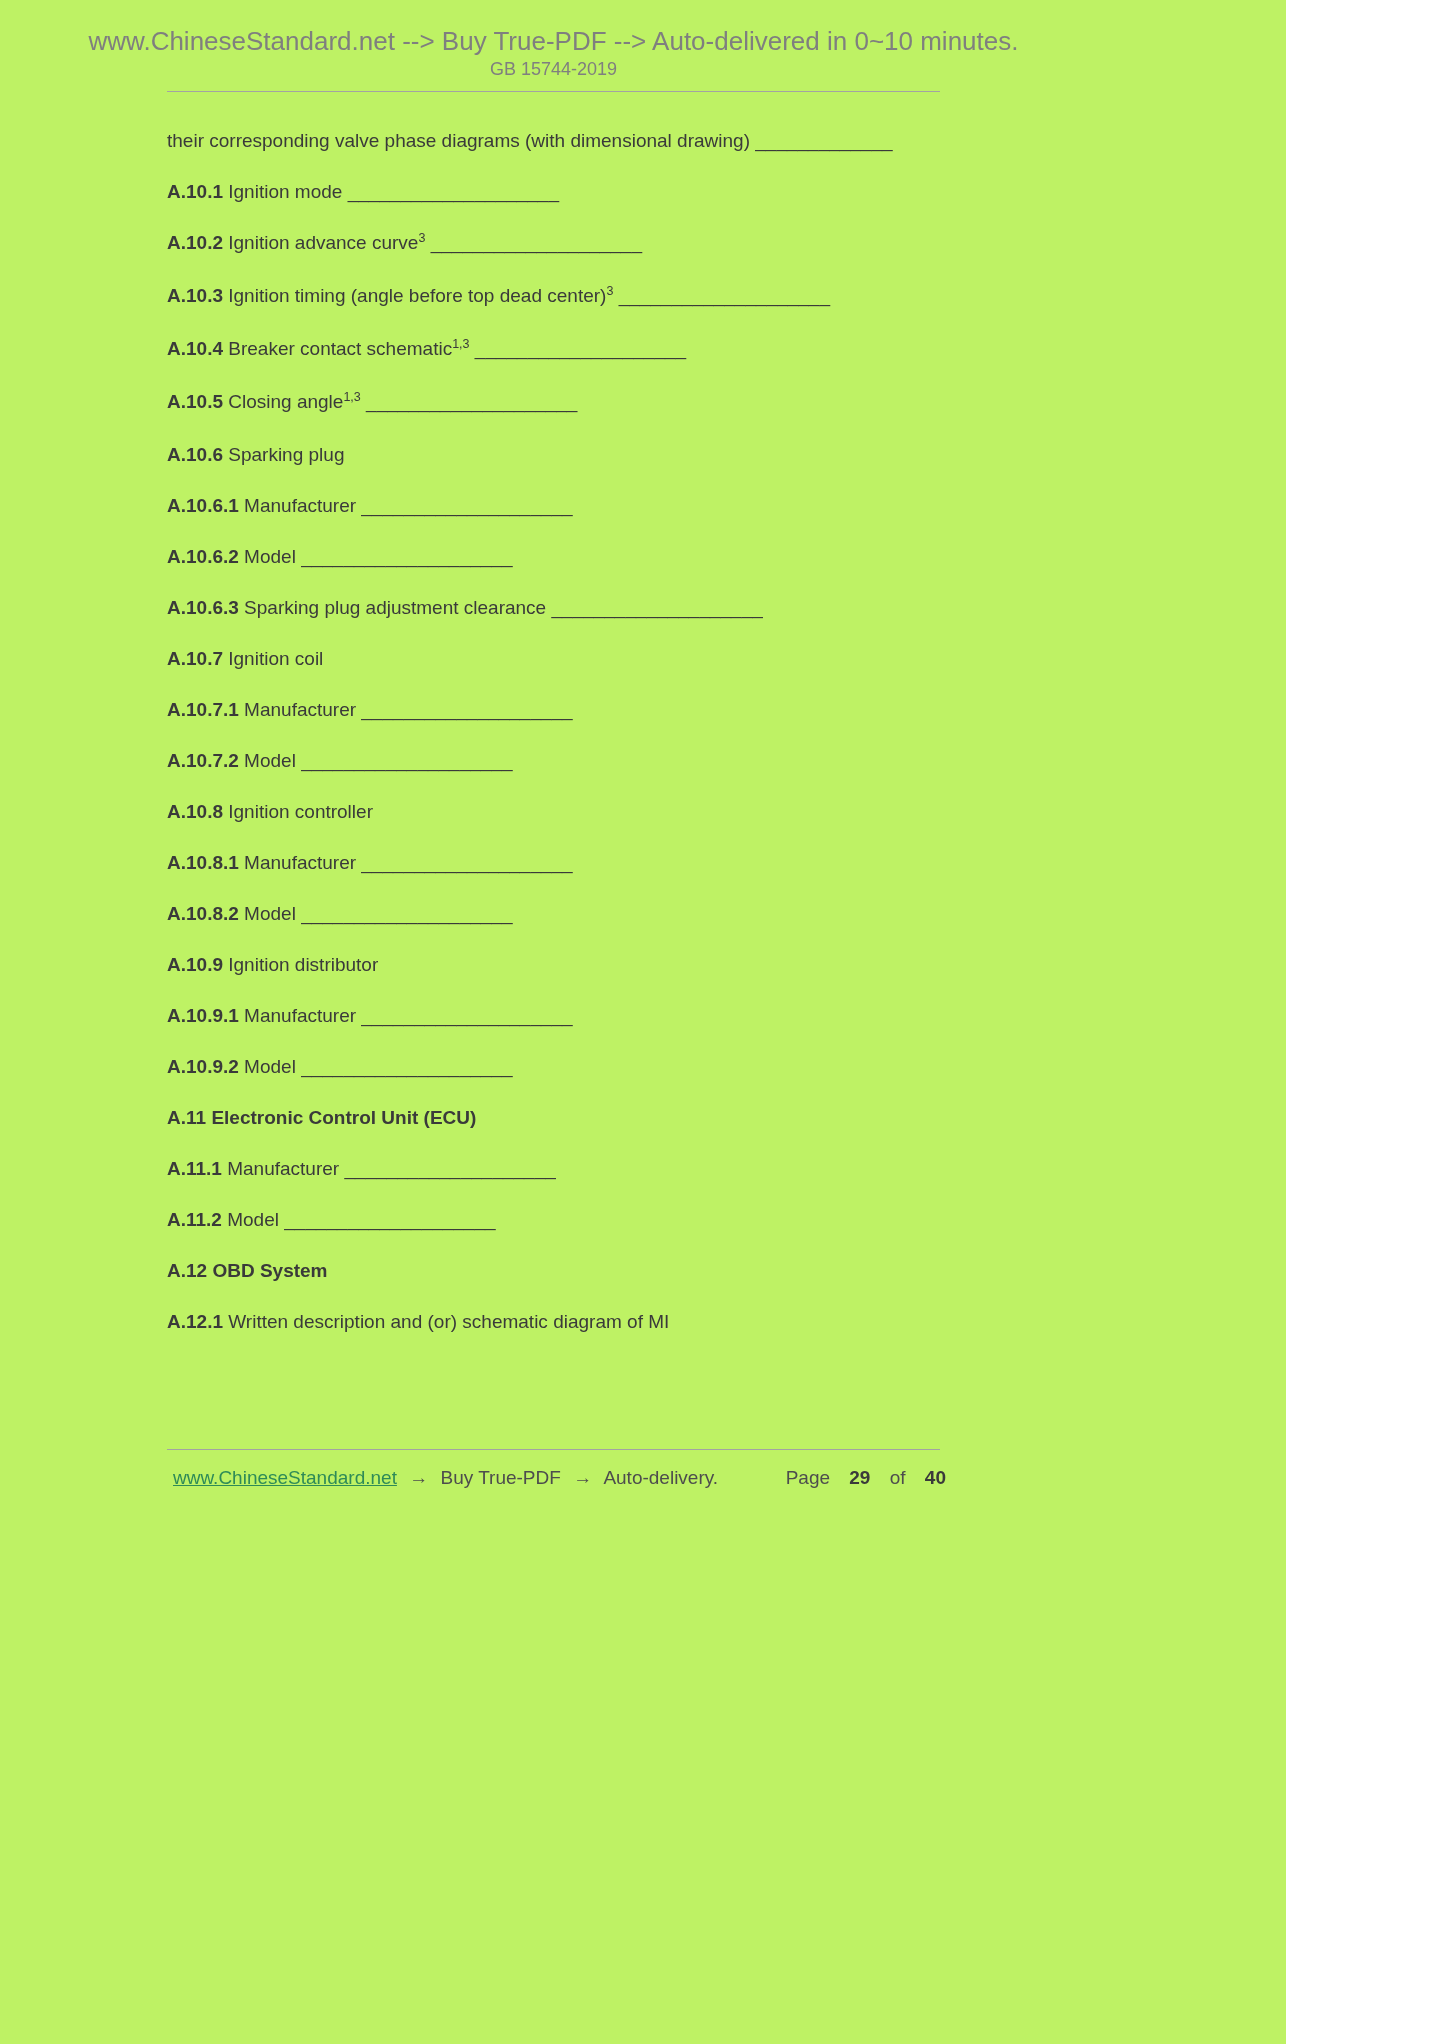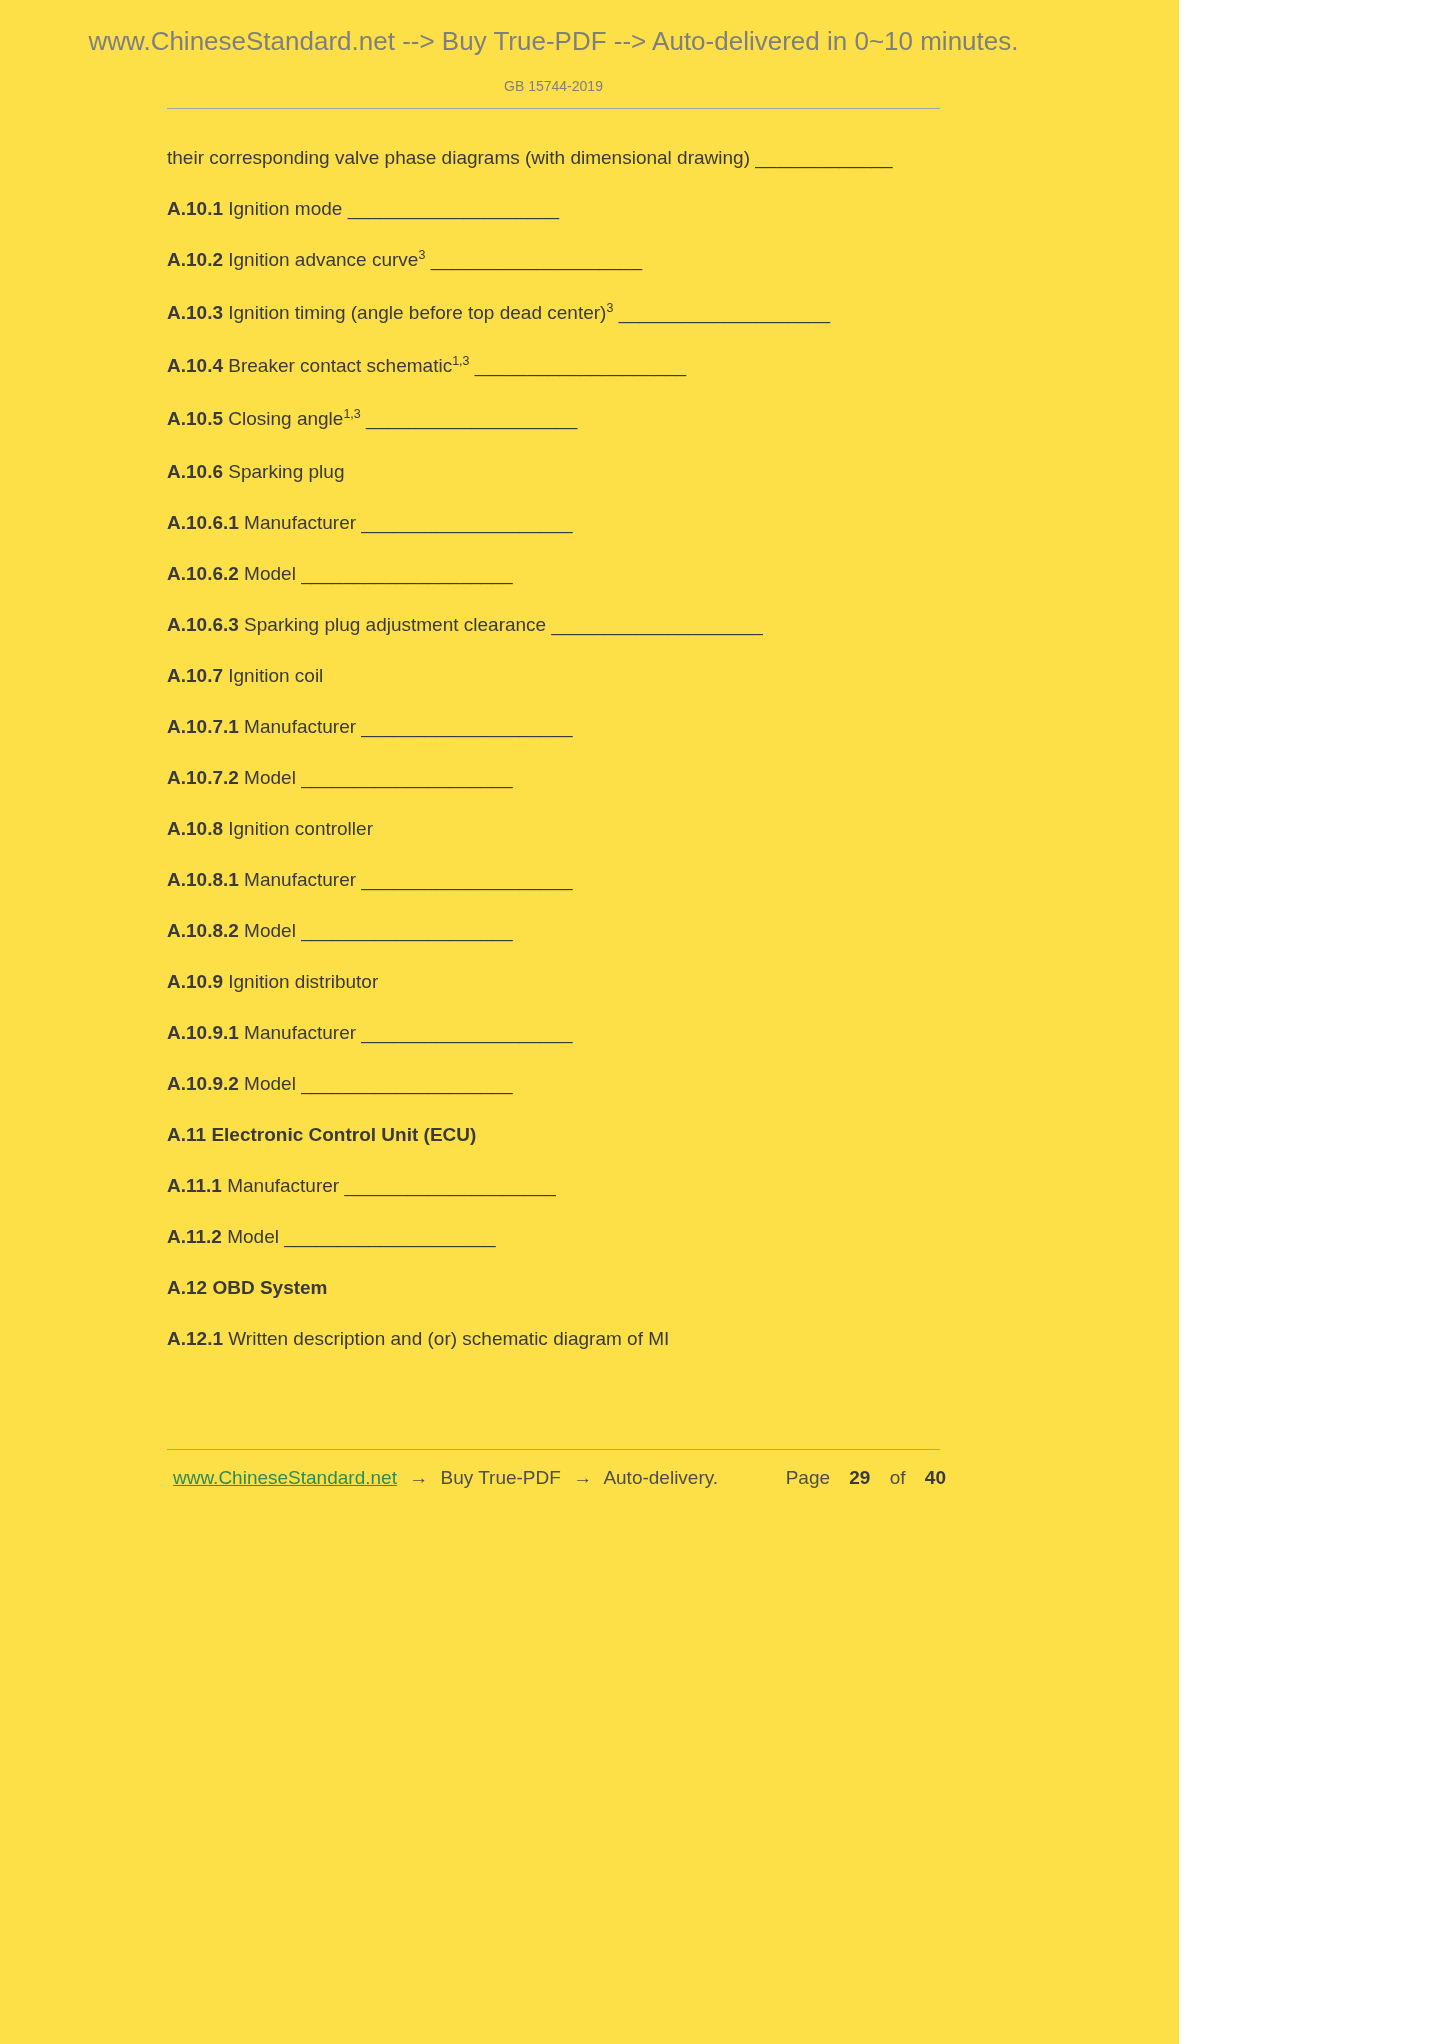--- a/index.html
+++ b/index.html
@@ -1,23 +1,23 @@
 <!DOCTYPE html>
 <html style="--header-gray: #7f7f7f; --body-text: #3a3a3a; --footer-gray: #4d4d4d; --link-green: #2e8b57; --rule-gray: #a3a3a3;"><head>
 <meta charset="utf-8">
 <style>
   * { margin: 0; padding: 0; box-sizing: border-box; }
   html, body { background: #ffffff; }
   body { font-family: "Liberation Sans", sans-serif; }
 
   .page {
     position: relative;
-    width: 1179px;
+    width: 1286px;
     height: 2044px;
-    background: #fde047;
+    background: #bef264;
     overflow: hidden;
   }
 
   .content-col {
     position: absolute;
     left: 167px;
     top: 0;
     width: 773px;
   }
 
@@ -25,24 +25,24 @@
     display: flex;
     justify-content: center;
     padding-top: 26px;
     font-size: 26px;
     color: var(--header-gray, #7f7f7f);
     white-space: nowrap;
     line-height: 31px;
   }
   .hdr-doc {
     text-align: center;
-    font-size: 14px;
+    font-size: 18px;
     color: var(--header-gray, #7f7f7f);
     line-height: 23px;
-    margin-top: 18px;
+    margin-top: 1px;
   }
   .rule {
     border-top: 1px solid var(--rule-gray, #a3a3a3);
     margin-top: 10px;
     height: 0;
   }
 
   .doc-body { margin-top: 33px; }
 
   .line {

